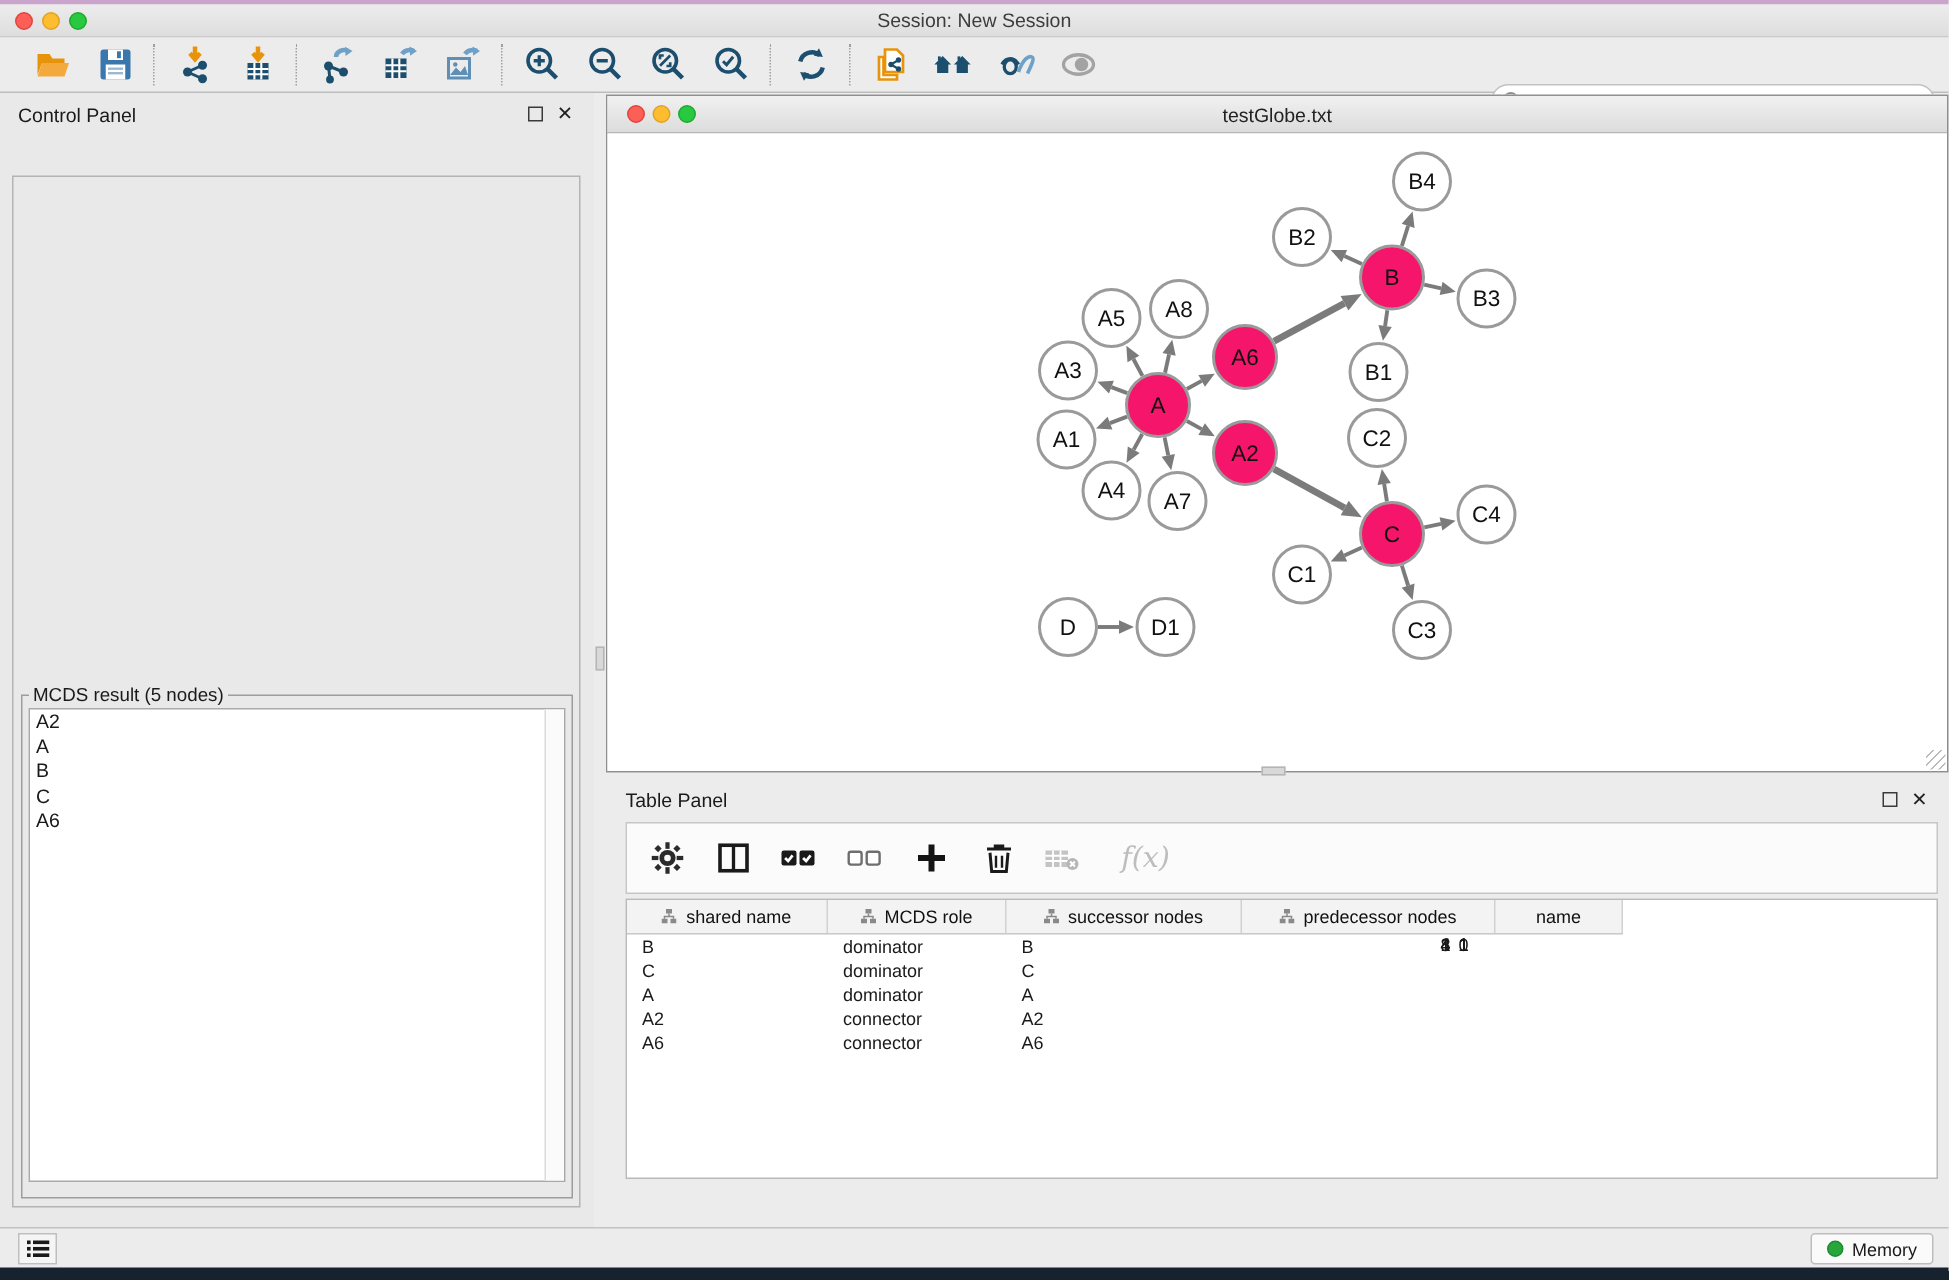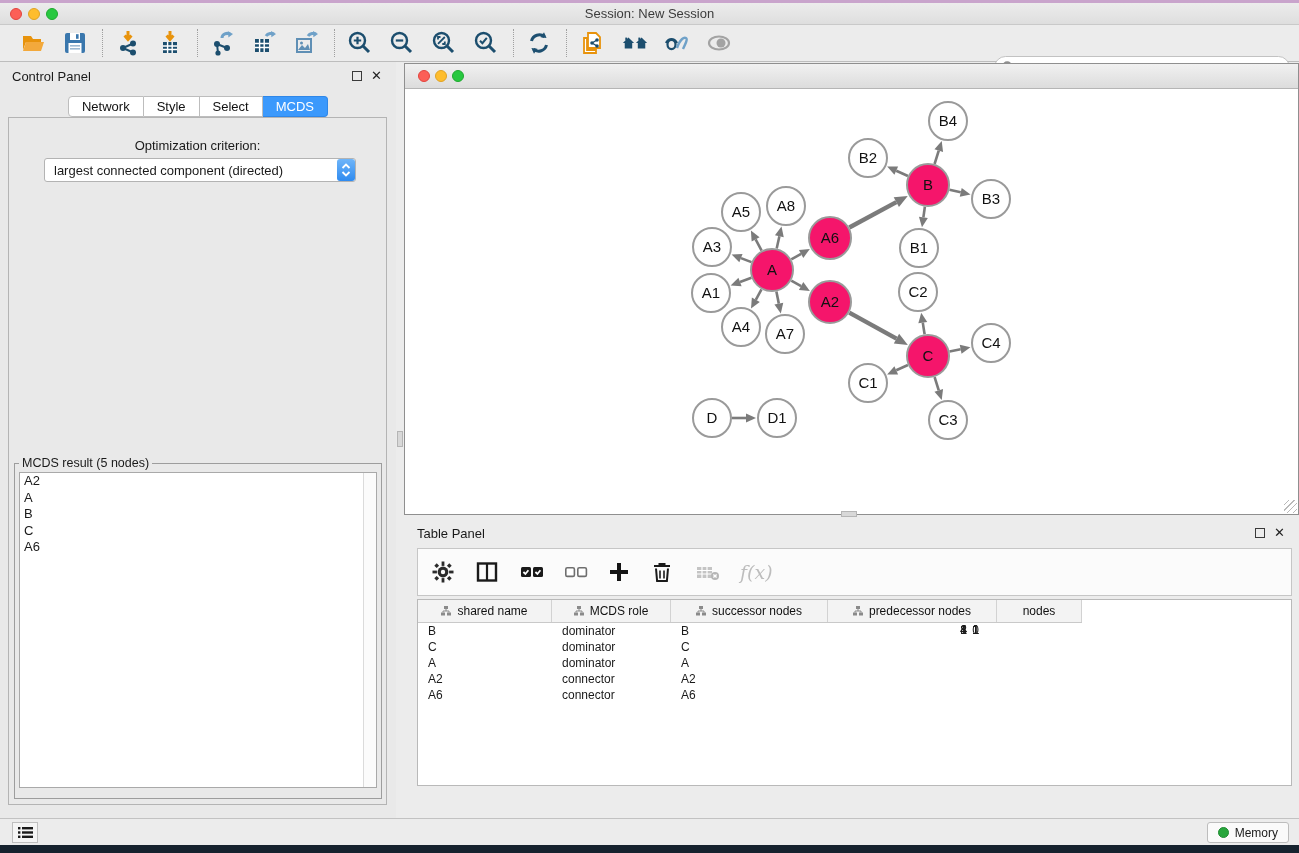--- a/index.html
+++ b/index.html
@@ -13,21 +13,21 @@
   .traffic { position:absolute; top:5px; width:12px; height:12px; border-radius:50%; }
   .t-red   { left:10px; background:#FC5F57; border:1px solid #E2443E; }
   .t-yellow{ left:28px; background:#FEBD2E; border:1px solid #E0A324; }
   .t-green { left:46px; background:#28C840; border:1px solid #1FA92F; }
   .titlebar .wtitle { position:absolute; left:0; right:0; top:3px; text-align:center; font-size:13px; color:#3c3c3c; }
 
   .toolbar { position:absolute; left:0; top:25px; width:100%; height:37px; background:#ECECEC;
     border-bottom:1px solid #BDBDBD; display:flex; align-items:center; padding-left:8px; }
   .tgroup { display:flex; align-items:center; gap:14px; padding:0 12px; }
   .tsep { width:1px; height:28px; border-left:1px dotted #9F9F9F; }
-  .tbtn { width:28px; height:28px; display:flex; align-items:center; justify-content:flex-start; cursor:default; }
+  .tbtn { width:28px; height:28px; display:flex; align-items:center; justify-content:flex-end; cursor:default; }
   .searchwrap { position:absolute; right:9px; top:31px; width:296px; height:23px; background:#fff;
     border:1px solid #C2C2C2; border-radius:12px; display:flex; align-items:center; padding-left:7px; }
   .searchwrap input { border:none; outline:none; flex:1; height:18px; font-size:12px; background:transparent; margin-left:5px; }
 
   
   .main { position:absolute; left:0; top:62px; width:100%; height:756px; }
 
   
   .cpanel { position:absolute; left:0; top:0; width:396px; height:756px; background:#E9E9E9;padding-left:38px; }
   .panel-head { position:absolute; left:0; top:0; right:0; height:28px; }
@@ -277,39 +277,21 @@
 </div>
 
 <div class="main">
 
   <div class="cpanel">
     <div class="panel-head">
       <div class="panel-title">Control Panel</div>
       <div class="float-ico"></div>
       <div class="close-ico">✕</div>
     </div>
-    <div class="cp-tabs-row">
-      <div class="seg-tabs" id="cp-tabs">
-          <div class="seg">Network</div>
-          <div class="seg">Style</div>
-          <div class="seg">Select</div>
-          <div class="seg sel">MCDS</div>
-        </div>
-    </div>
     <div class="cp-pane">
-      <div class="crit-label">Optimization criterion:</div>
-      <div class="dropdown">
-        <div class="dval">largest connected component (directed)</div>
-        <div class="stepper">
-          <svg width="10" height="16" viewBox="0 0 10 16">
-              <path d="M1.5 6 5 2.5 8.5 6" stroke="#fff" stroke-width="1.8" fill="none"></path>
-              <path d="M1.5 10 5 13.5 8.5 10" stroke="#fff" stroke-width="1.8" fill="none"></path>
-            </svg>
-        </div>
-      </div>
       <fieldset class="result-fs">
         <legend>MCDS result (5 nodes)</legend>
         <div style="position:relative; width:100%; height:calc(100% - 6px);">
           <div class="result-list" id="mcds-list">
             <div class="result-scroll"></div>
           <div class="result-item">A2</div>
               <div class="result-item">A</div>
               <div class="result-item">B</div>
               <div class="result-item">C</div>
               <div class="result-item">A6</div>
@@ -323,20 +305,21 @@
       <div class="vgrip"></div>
     </div>
 
   <div class="right">
 
     <div class="netwin">
       <div class="wbar">
         <div class="traffic t-red"></div>
         <div class="traffic t-yellow"></div>
         <div class="traffic t-green"></div>
+        <div class="wtitle">testGlobe.txt</div>
       </div>
       <div class="netcanvas">
         <svg id="graph-svg" width="893" height="425">
             <line x1="346.4146596993366" y1="188.76168568713538" x2="335.0066158782076" y2="193.0630792590365" stroke="#7B7B7B" stroke-width="2.6"></line>
             <polygon points="325.64964301426966,196.5911182077344 333.4189983512935,188.85244147026444 336.59423340512166,197.27371704780856" fill="#7B7B7B"></polygon>
             <line x1="346.4575854193549" y1="173.12540774408606" x2="335.94612963636354" y2="169.09601636060603" stroke="#7B7B7B" stroke-width="2.6"></line>
             <polygon points="326.60866846334307,165.5166562442815 337.5568416887096,164.8941588327468 334.3354175840175,173.29787388846526" fill="#7B7B7B"></polygon>
             <line x1="356.48901716798036" y1="200.32664585242324" x2="350.8109303542095" y2="210.76699902613092" stroke="#7B7B7B" stroke-width="2.6"></line>
             <polygon points="346.03321088510967,219.55183804995966 346.8577527934866,208.61702526503598 354.7641079149324,212.91697278722586" fill="#7B7B7B"></polygon>
             <line x1="356.6297000338812" y1="161.5975032891971" x2="350.61269540680377" y2="150.33988172885864" stroke="#7B7B7B" stroke-width="2.6"></line>
@@ -521,21 +504,21 @@
             <div class="th" style="width: 169px;">
               <svg width="10" height="10" viewBox="0 0 10 10">
                 <rect x="3" y="0" width="4" height="3" fill="#8A8A8A"></rect>
                 <rect x="0" y="6.5" width="4" height="3" fill="#8A8A8A"></rect>
                 <rect x="6" y="6.5" width="4" height="3" fill="#8A8A8A"></rect>
                 <path d="M5 3v2M2 6.5V5h6v1.5" stroke="#8A8A8A" fill="none"></path>
               </svg>
               <span>predecessor nodes</span>
             </div>
             <div class="th" style="width: 85px;">
-              <span>nodes</span>
+              <span>name</span>
             </div>
           </div>
         <div class="tbody" id="table-body">
             <div class="trow">
               <div class="td left" style="width: 134px;">B</div>
               <div class="td left" style="width: 119px;">dominator</div>
               <div class="td right" style="width: 157px;">4</div>
               <div class="td right" style="width: 169px;">1</div>
               <div class="td left" style="width: 85px;">B</div>
             </div>

